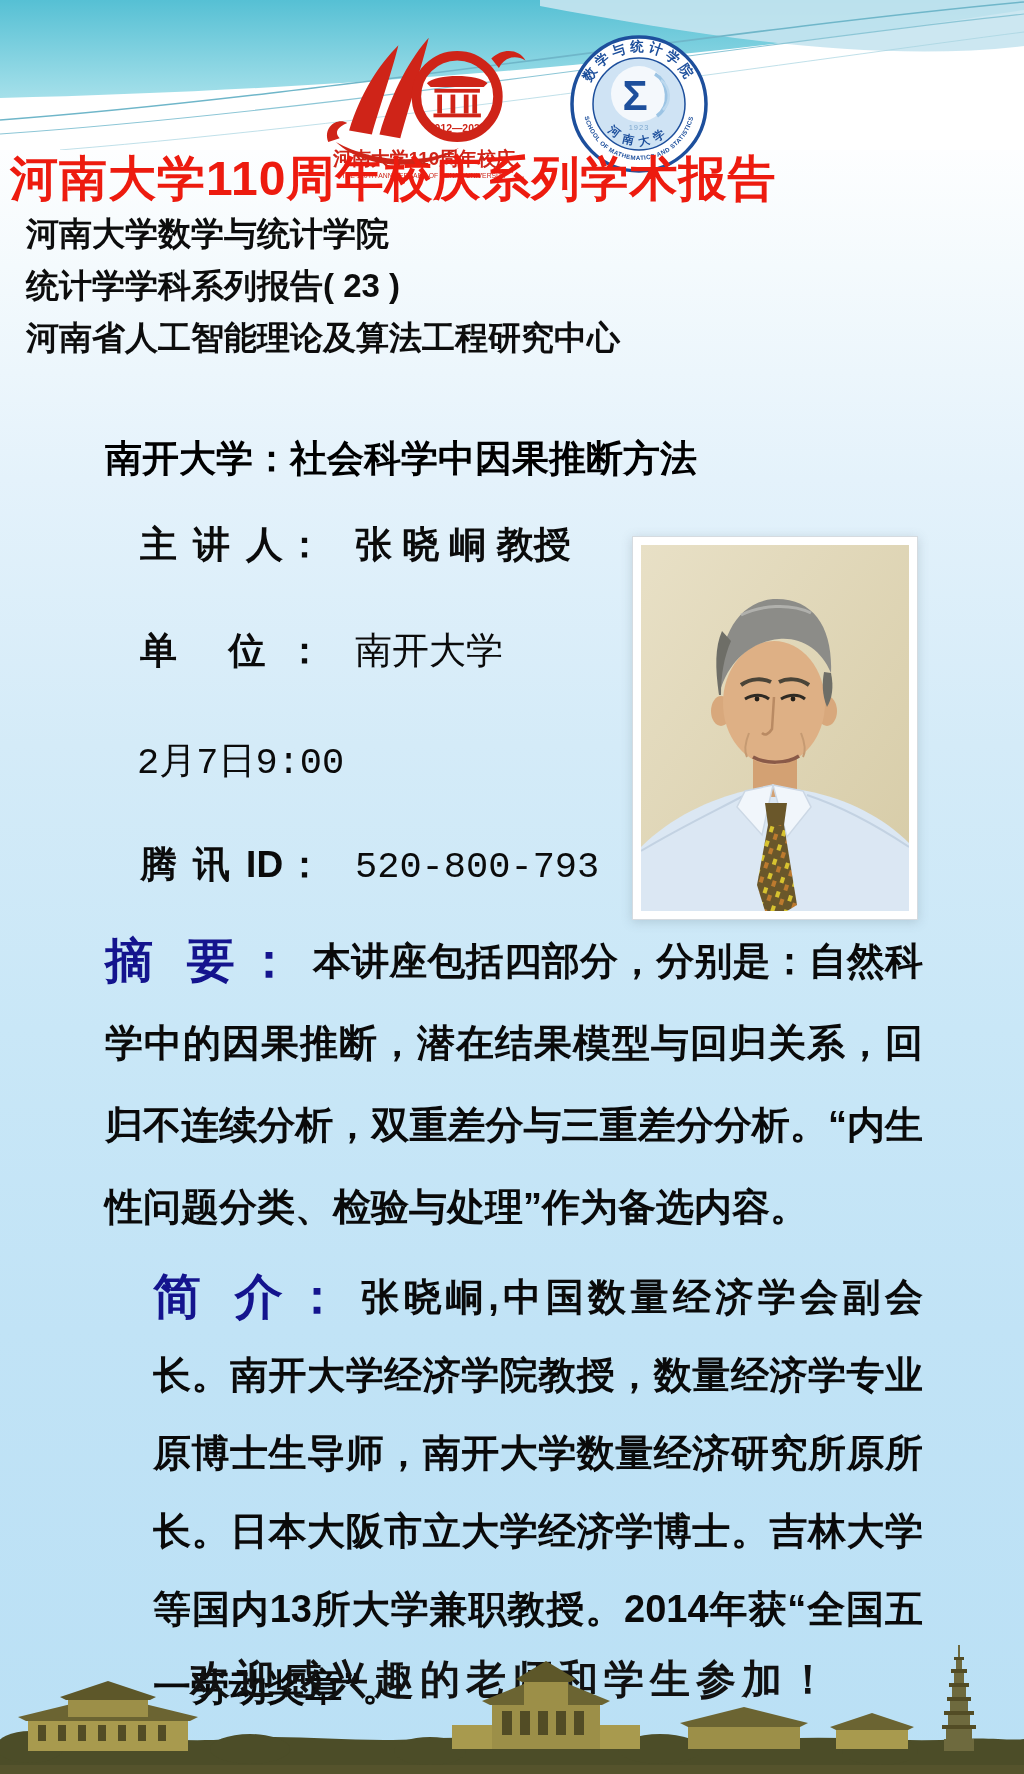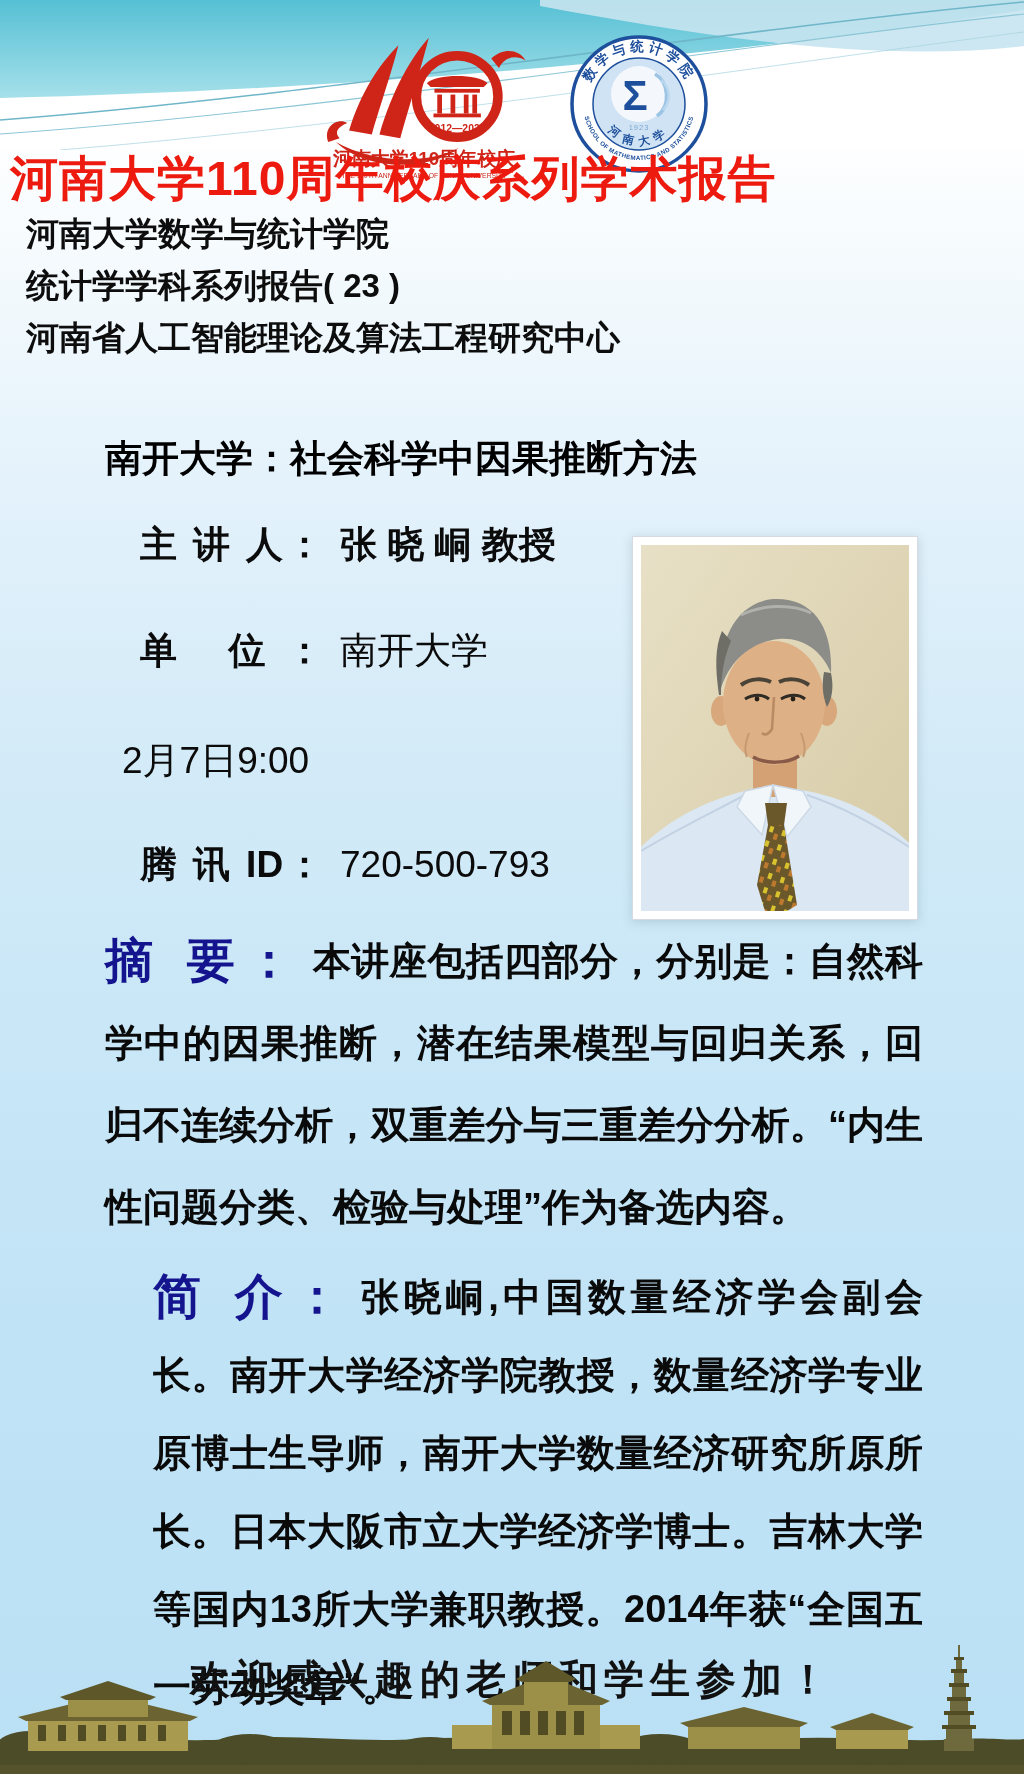--- a/index.html
+++ b/index.html
@@ -9,23 +9,23 @@
     background:linear-gradient(180deg,#ffffff 7%,#f4fafd 15%,#e4f2fb 27%,#d4ebf8 42%,#c9e7f7 58%,#c1e3f6 75%,#bae0f5 100%);
   }
   .hdr-wave{position:absolute;top:0;left:0;}
   .logos{position:absolute;top:26px;left:0;right:0;display:flex;justify-content:center;align-items:flex-start;gap:36px;}
   .title-block{position:absolute;top:150px;left:10px;width:996px;text-align:left;}
   .title-red{font-size:48px;font-weight:bold;letter-spacing:1px;line-height:58px;}
   .sub-line{font-size:33px;font-weight:bold;color:#0d0d0d;line-height:52px;margin-left:16px;}
   .topic{position:absolute;left:105px;top:434px;font-size:37px;font-weight:bold;color:#000;white-space:nowrap;}
   .info-row{position:absolute;left:105px;display:flex;align-items:baseline;white-space:nowrap;}
   .info-label{width:183px;font-size:37px;font-weight:bold;text-align:justify;text-align-last:justify;margin-left:35px;}
-  .info-value{margin-left:17px;font-size:37px;}
+  .info-value{margin-left:32px;font-size:37px;}
   .v-sans-bold{font-weight:bold;}
-  .v-serif{font-family:Liberation Sans, sans-serif;}
+  .v-serif{font-family:Liberation Mono, monospace;}
   .para{position:absolute;left:105px;width:818px;}
   .para-label{position:absolute;left:0;top:0;width:188px;font-size:48px;font-weight:bold;
     text-align:justify;text-align-last:justify;}
   .para-text{display:block;text-indent:208px;text-align:justify;
     font-family:Liberation Sans, sans-serif;font-weight:bold;font-size:38px;color:#0a0a0a;}
   .lh82{line-height:82px;}
   .lh78{line-height:78px;margin-left:48px;}
   .para-label.lh82{line-height:82px;}
   .para-label.lh78{line-height:78px;}
   .welcome{position:absolute;top:1652px;left:0;width:1024px;text-align:center;
@@ -123,21 +123,21 @@
   </div>
   <div class="info-row" style="top:626px">
     <div class="info-label">单 位：</div>
     <div class="info-value v-serif">南开大学</div>
   </div>
   <div class="info-row" style="top:736px">
     <div class="info-value v-serif">2月7日9:00</div>
   </div>
   <div class="info-row" style="top:840px">
     <div class="info-label">腾 讯 ID：</div>
-    <div class="info-value v-serif">720-500-793</div>
+    <div class="info-value v-serif">520-800-793</div>
   </div>
 
   <div class="photo-frame">
     <svg width="268" height="366" viewBox="0 0 268 366">
       <defs>
         <linearGradient id="pbg" x1="0" y1="0" x2="1" y2="1">
           <stop offset="0" stop-color="#e8e0c6"></stop>
             <stop offset="1" stop-color="#d6cba6"></stop>
         </linearGradient>
         <pattern id="tiePat" width="13" height="15" patternUnits="userSpaceOnUse" patternTransform="rotate(18)">

